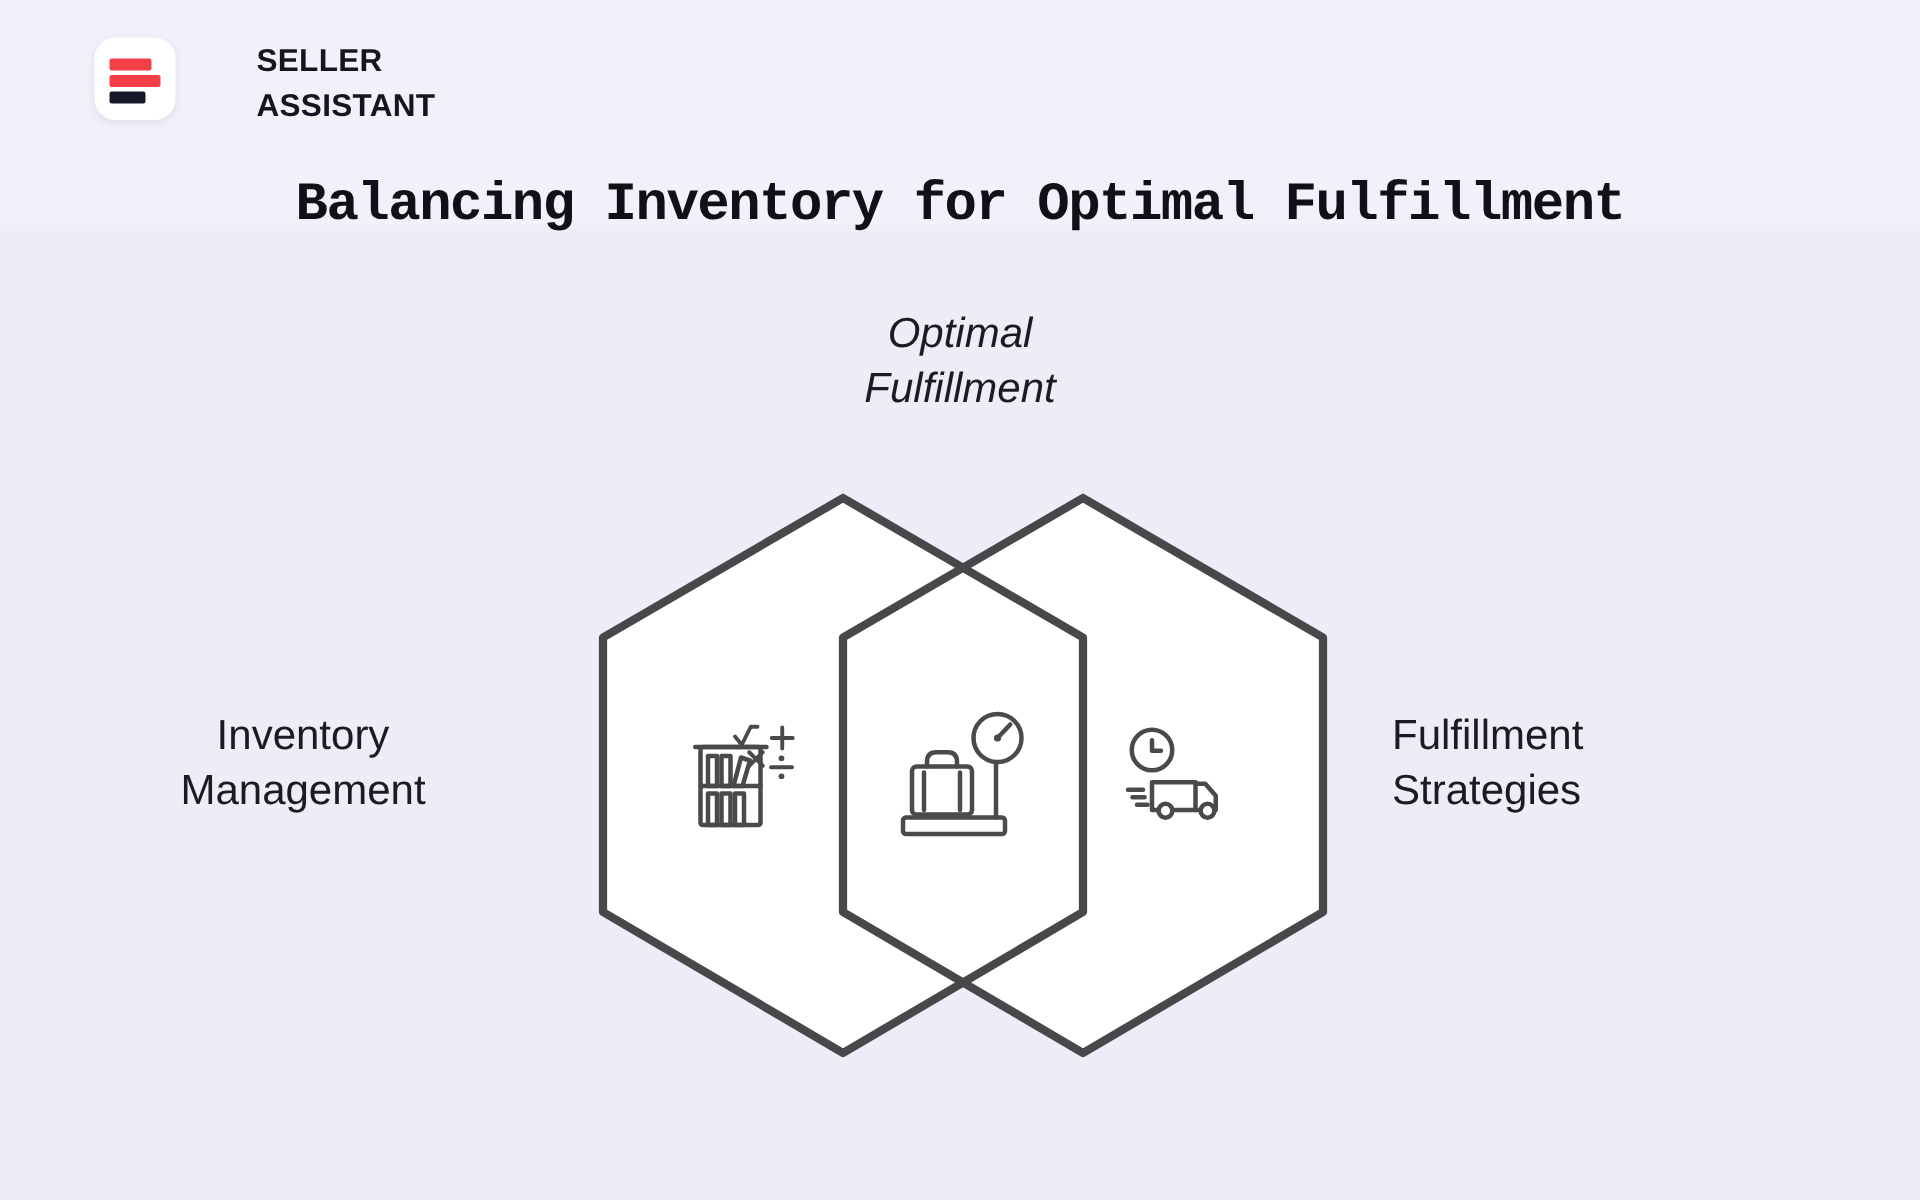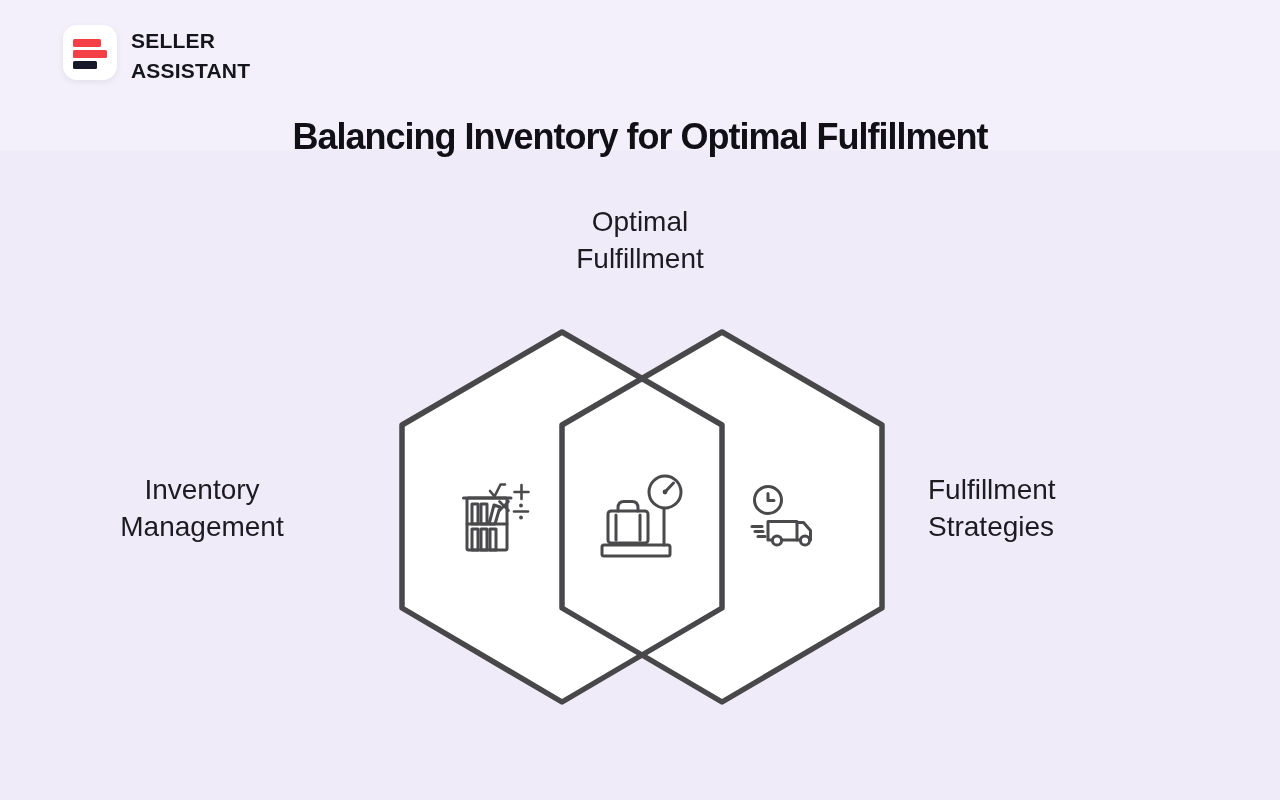--- a/index.html
+++ b/index.html
@@ -20,32 +20,32 @@
   }
   .logo-bar{position:absolute;height:8px;border-radius:1.5px;}
   .logo-bar.b1{left:10px;top:14px;width:28px;background:#f43f46;}
   .logo-bar.b2{left:10px;top:25px;width:34px;background:#f43f46;}
   .logo-bar.b3{left:10px;top:36px;width:24px;background:#18182b;}
   .brand-name{
     position:absolute;left:131px;top:26px;
     font-size:21px;font-weight:800;line-height:30px;
     letter-spacing:0.2px;color:#15151e;
   }
-  .brand-name span{display:block;}
+  .brand-name span{display:block;margin-left:40px;}
   
   .page-title{
     position:absolute;left:0;top:116px;width:1280px;text-align:center;
-    font-size:36px;font-weight:700;letter-spacing:-1px;color:#101016;
+    font-size:36px;font-weight:700;letter-spacing:-1px;color:#101016;font-family:Liberation Mono, monospace;
   }
   
   .diagram-label{
     position:absolute;font-size:28px;line-height:37px;color:#1b1b21;
     white-space:pre-line;
   }
-  .label-center{left:440px;top:203px;width:400px;text-align:center;}
+  .label-center{left:440px;top:203px;width:400px;text-align:center;font-style:italic;}
   .label-left{left:52px;top:471px;width:300px;text-align:center;}
   .label-right{left:928px;top:471px;width:300px;text-align:left;}
   
   .diagram-svg{position:absolute;left:390px;top:320px;width:505px;height:395px;}
 </style>
 </head>
 <body>
 
 <div class="top-band"></div>
 

